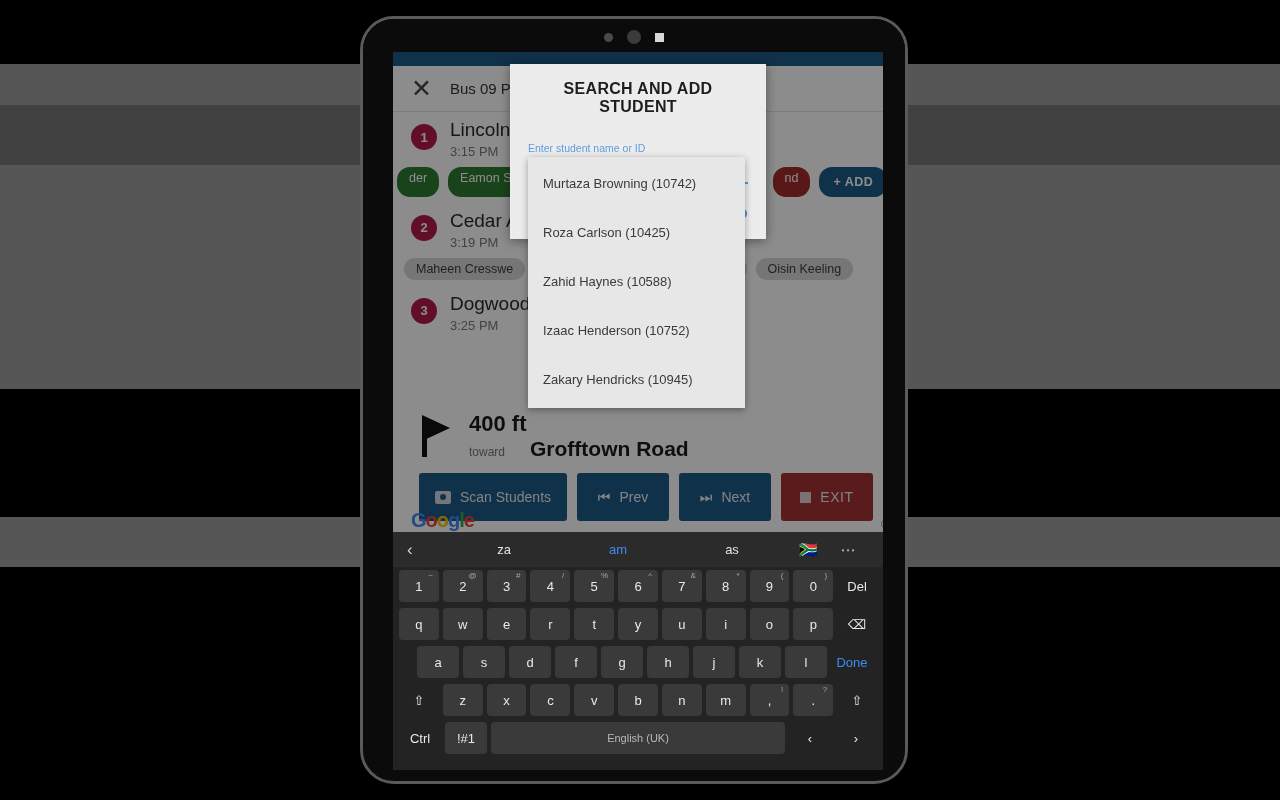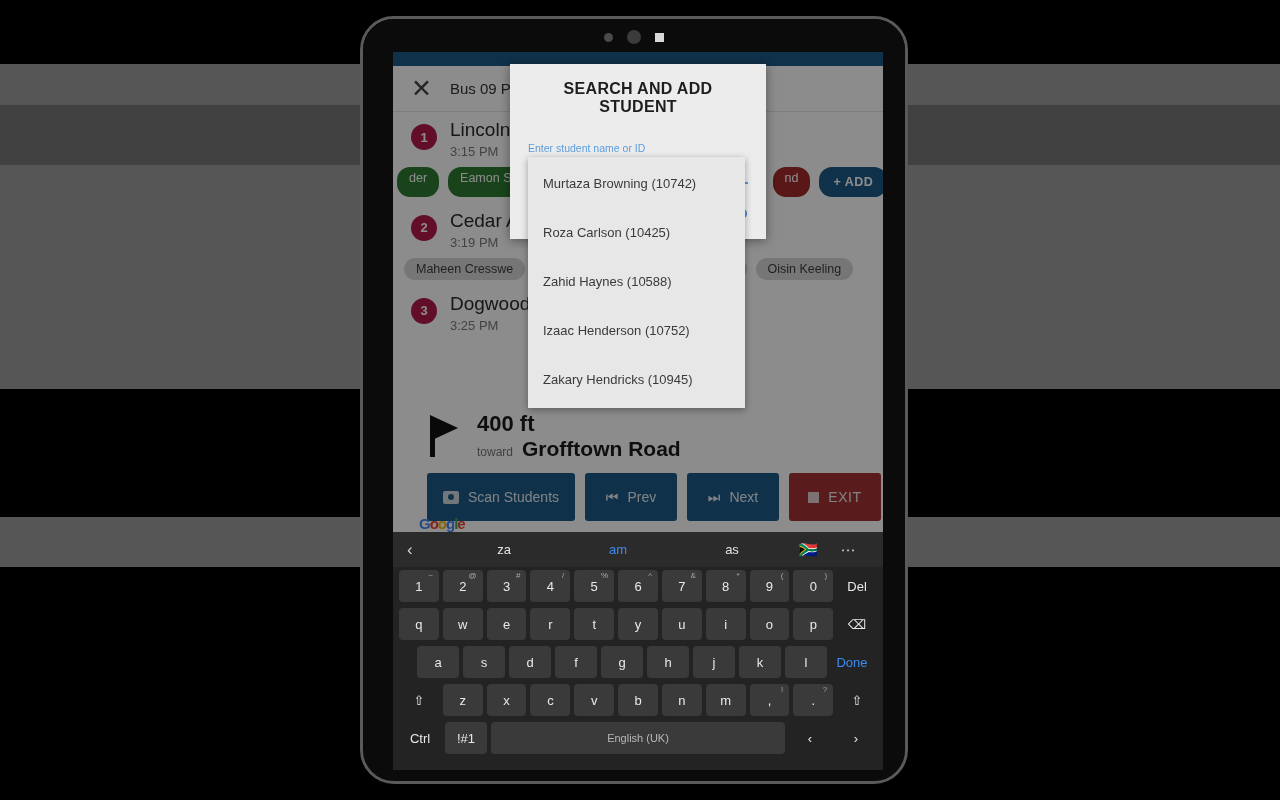--- a/index.html
+++ b/index.html
@@ -66,21 +66,21 @@
     background: #d8d8d8; color: #3c3c3c; flex: 0 0 auto;
   }
   .chip.green { background: #2f7d32; color: #fff; }
   .chip.red { background: #a32a2a; color: #fff; text-align: center; }
   .chip.add {
     background: #1d5a86; color: #fff; font-weight: bold; letter-spacing: .5px;
     padding: 8px 14px;
   }
 
   
-  .nav-panel { position: absolute; left: 12px; top: 355px; width: 549px; height: 125px; background: #fff; }
+  .nav-panel { position: absolute; left: 4px; top: 355px; width: 549px; height: 125px; background: #fff; }
   .nav-row { display: flex; align-items: center; gap: 14px; padding: 4px 0 0 22px; }
   .nav-arrow { width: 36px; height: 42px; position: relative; flex: 0 0 auto; }
   .nav-arrow::before {
     content: ""; position: absolute; left: 3px; bottom: 0; width: 5px; height: 40px; background: #111;
   }
   .nav-arrow::after {
     content: ""; position: absolute; left: 3px; top: 0;
     width: 0; height: 0;
     border-left: 28px solid #111; border-bottom: 13px solid transparent; border-top: 13px solid transparent;
   }
@@ -101,21 +101,21 @@
   .cam-icon {
     width: 16px; height: 13px; background: #cfd9e0; border-radius: 2px; position: relative;
   }
   .cam-icon::after {
     content:""; position:absolute; left:5px; top:3px; width:6px; height:6px;
     border-radius:50%; background:#1d5a86;
   }
   .sq-icon { width: 11px; height: 11px; background: #e2cfcf; }
 
   .map-credit { position: absolute; right: 6px; bottom: 2px; font-size: 10px; color: #5d5d5d; }
-  .gmark { position: absolute; left: 14px; bottom: 0px; font-size: 15px; font-weight: bold; letter-spacing: -1px; margin-top: 18px; }
+  .gmark { position: absolute; left: 14px; bottom: 0px; font-size: 20px; font-weight: bold; letter-spacing: -1px; margin-top: 18px; }
   .gmark span:nth-child(1){color:#4285F4;} .gmark span:nth-child(2){color:#EA4335;}
   .gmark span:nth-child(3){color:#FBBC05;} .gmark span:nth-child(4){color:#4285F4;}
   .gmark span:nth-child(5){color:#34A853;} .gmark span:nth-child(6){color:#EA4335;}
 
   
   .scrim { position: absolute; left: 0; top: 0; width: 490px; height: 480px; background: rgba(0,0,0,0.45); }
 
   
   .dialog {
     position: absolute; left: 117px; top: 12px; width: 256px;
@@ -235,21 +235,21 @@
               <div class="stop-time">3:25 PM</div>
             </div>
           </div>
         </div>
 
         <div class="nav-panel">
           <div class="nav-row">
             <div class="nav-arrow"></div>
             <div>
               <div class="nav-dist">400 ft</div>
-              <div style="display:flex;align-items:baseline;gap:9px;">
+              <div style="display:flex;align-items:baseline;gap:25px;">
                 <span class="nav-toward">toward</span>
                 <span class="nav-street">Grofftown Road</span>
               </div>
             </div>
           </div>
 
           <div class="btn-row">
             <button class="btn scan">
               <span class="cam-icon"></span>
               <span>Scan Students</span>

